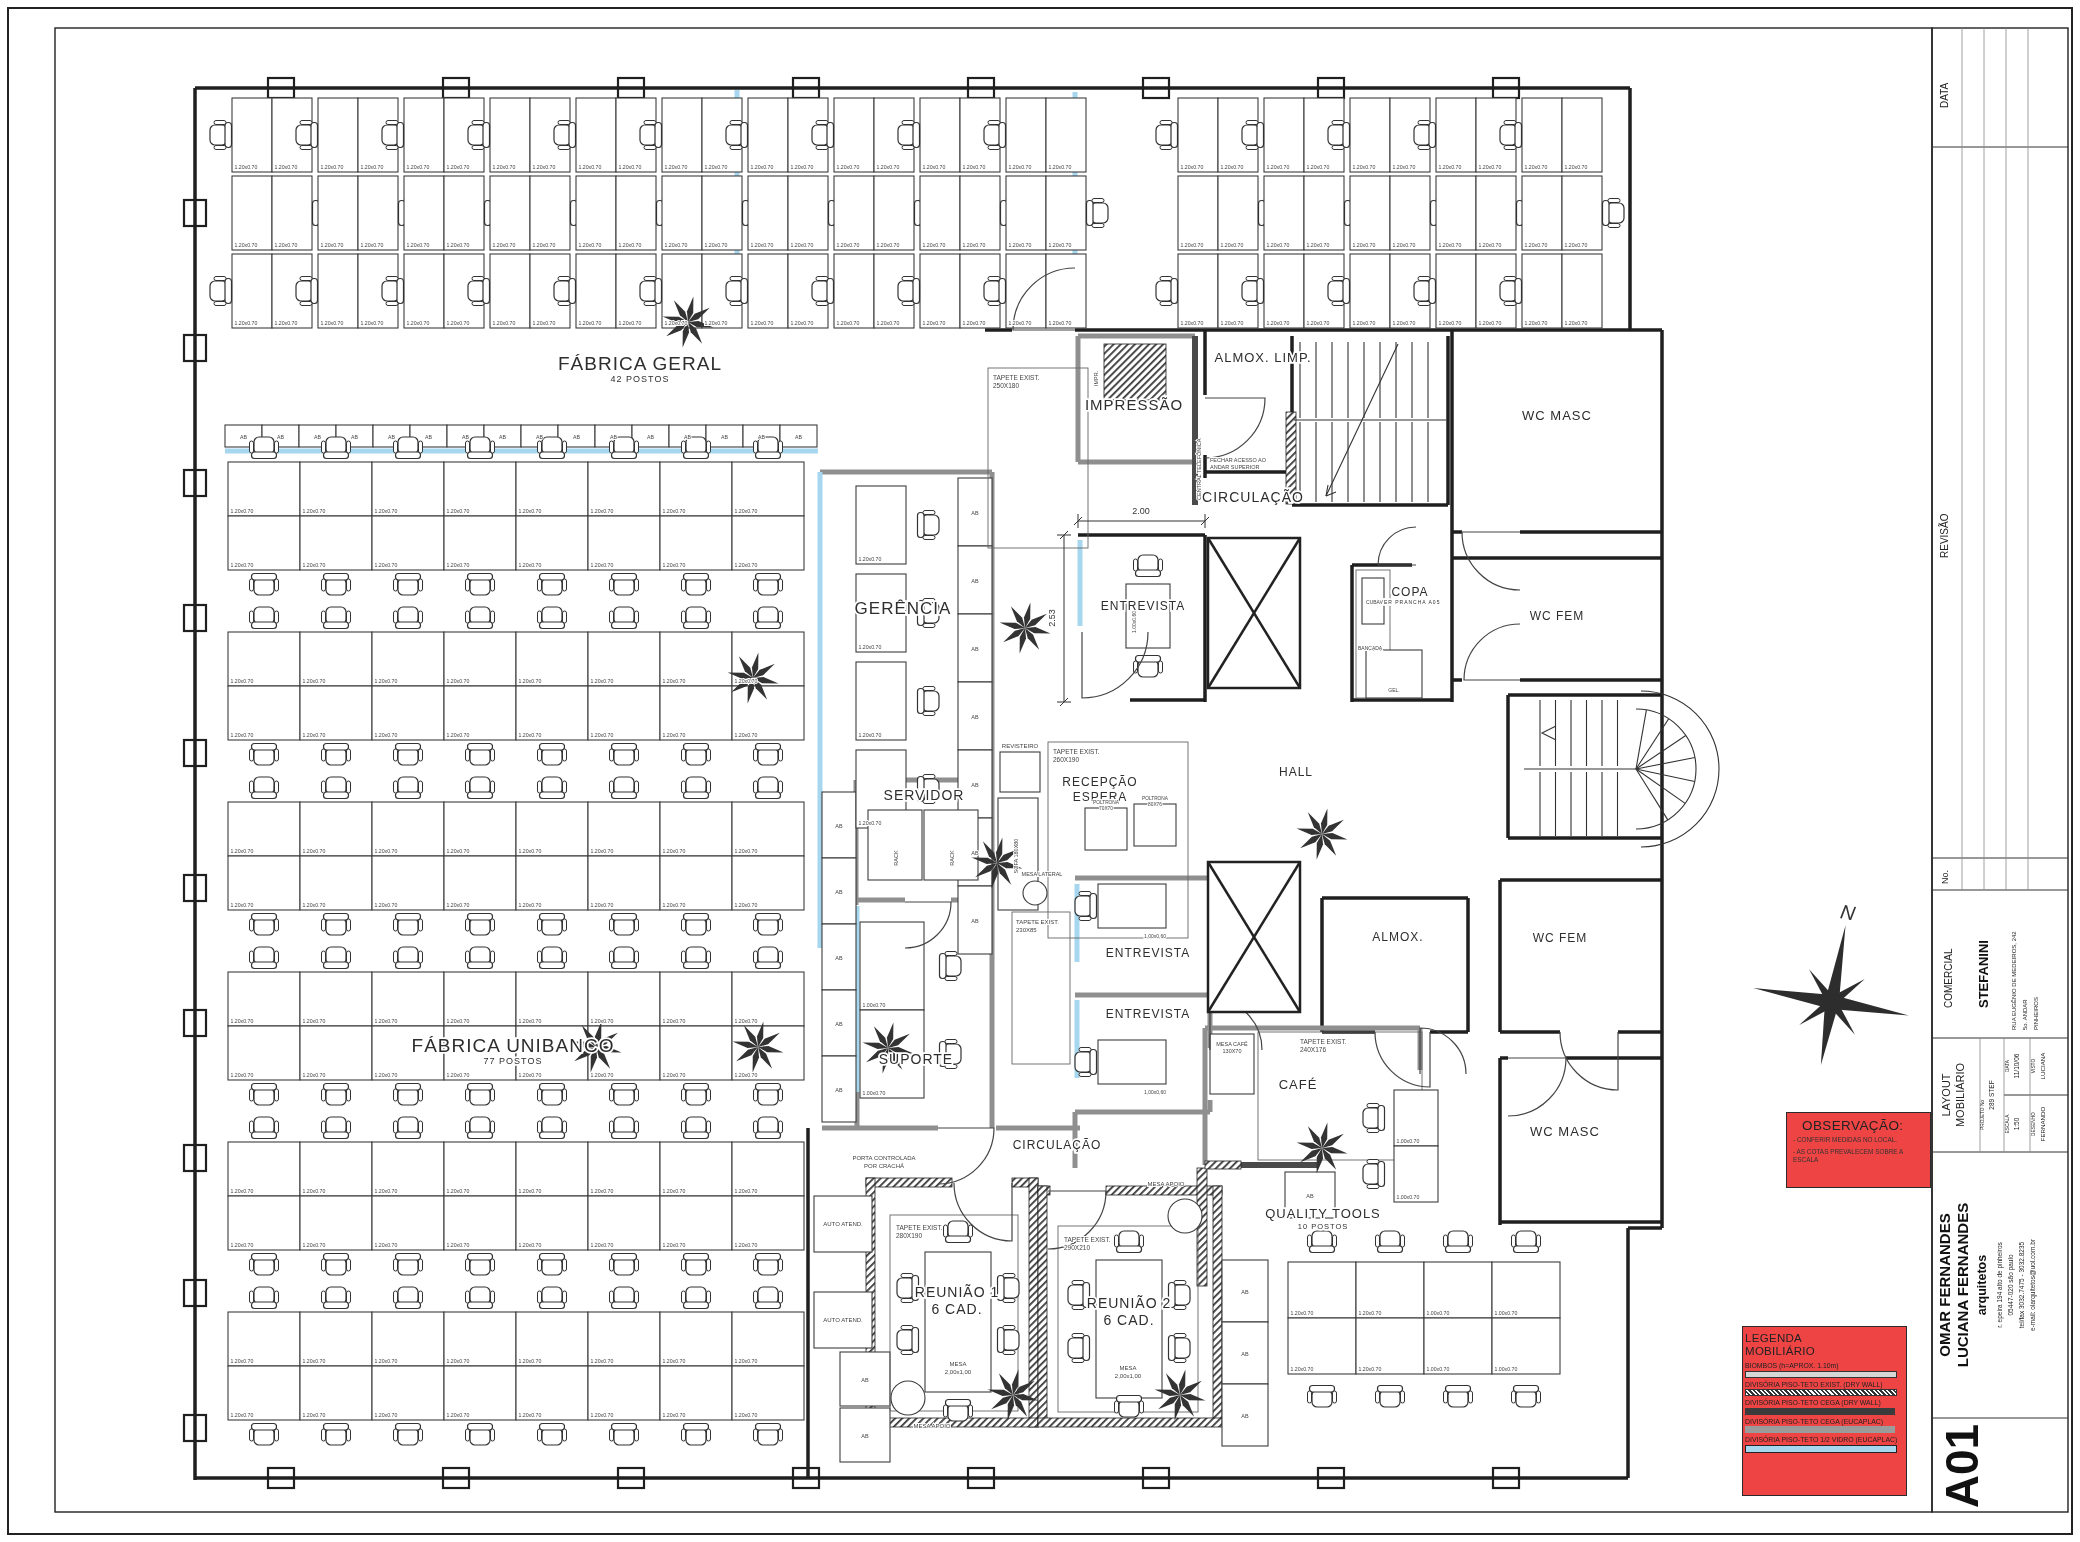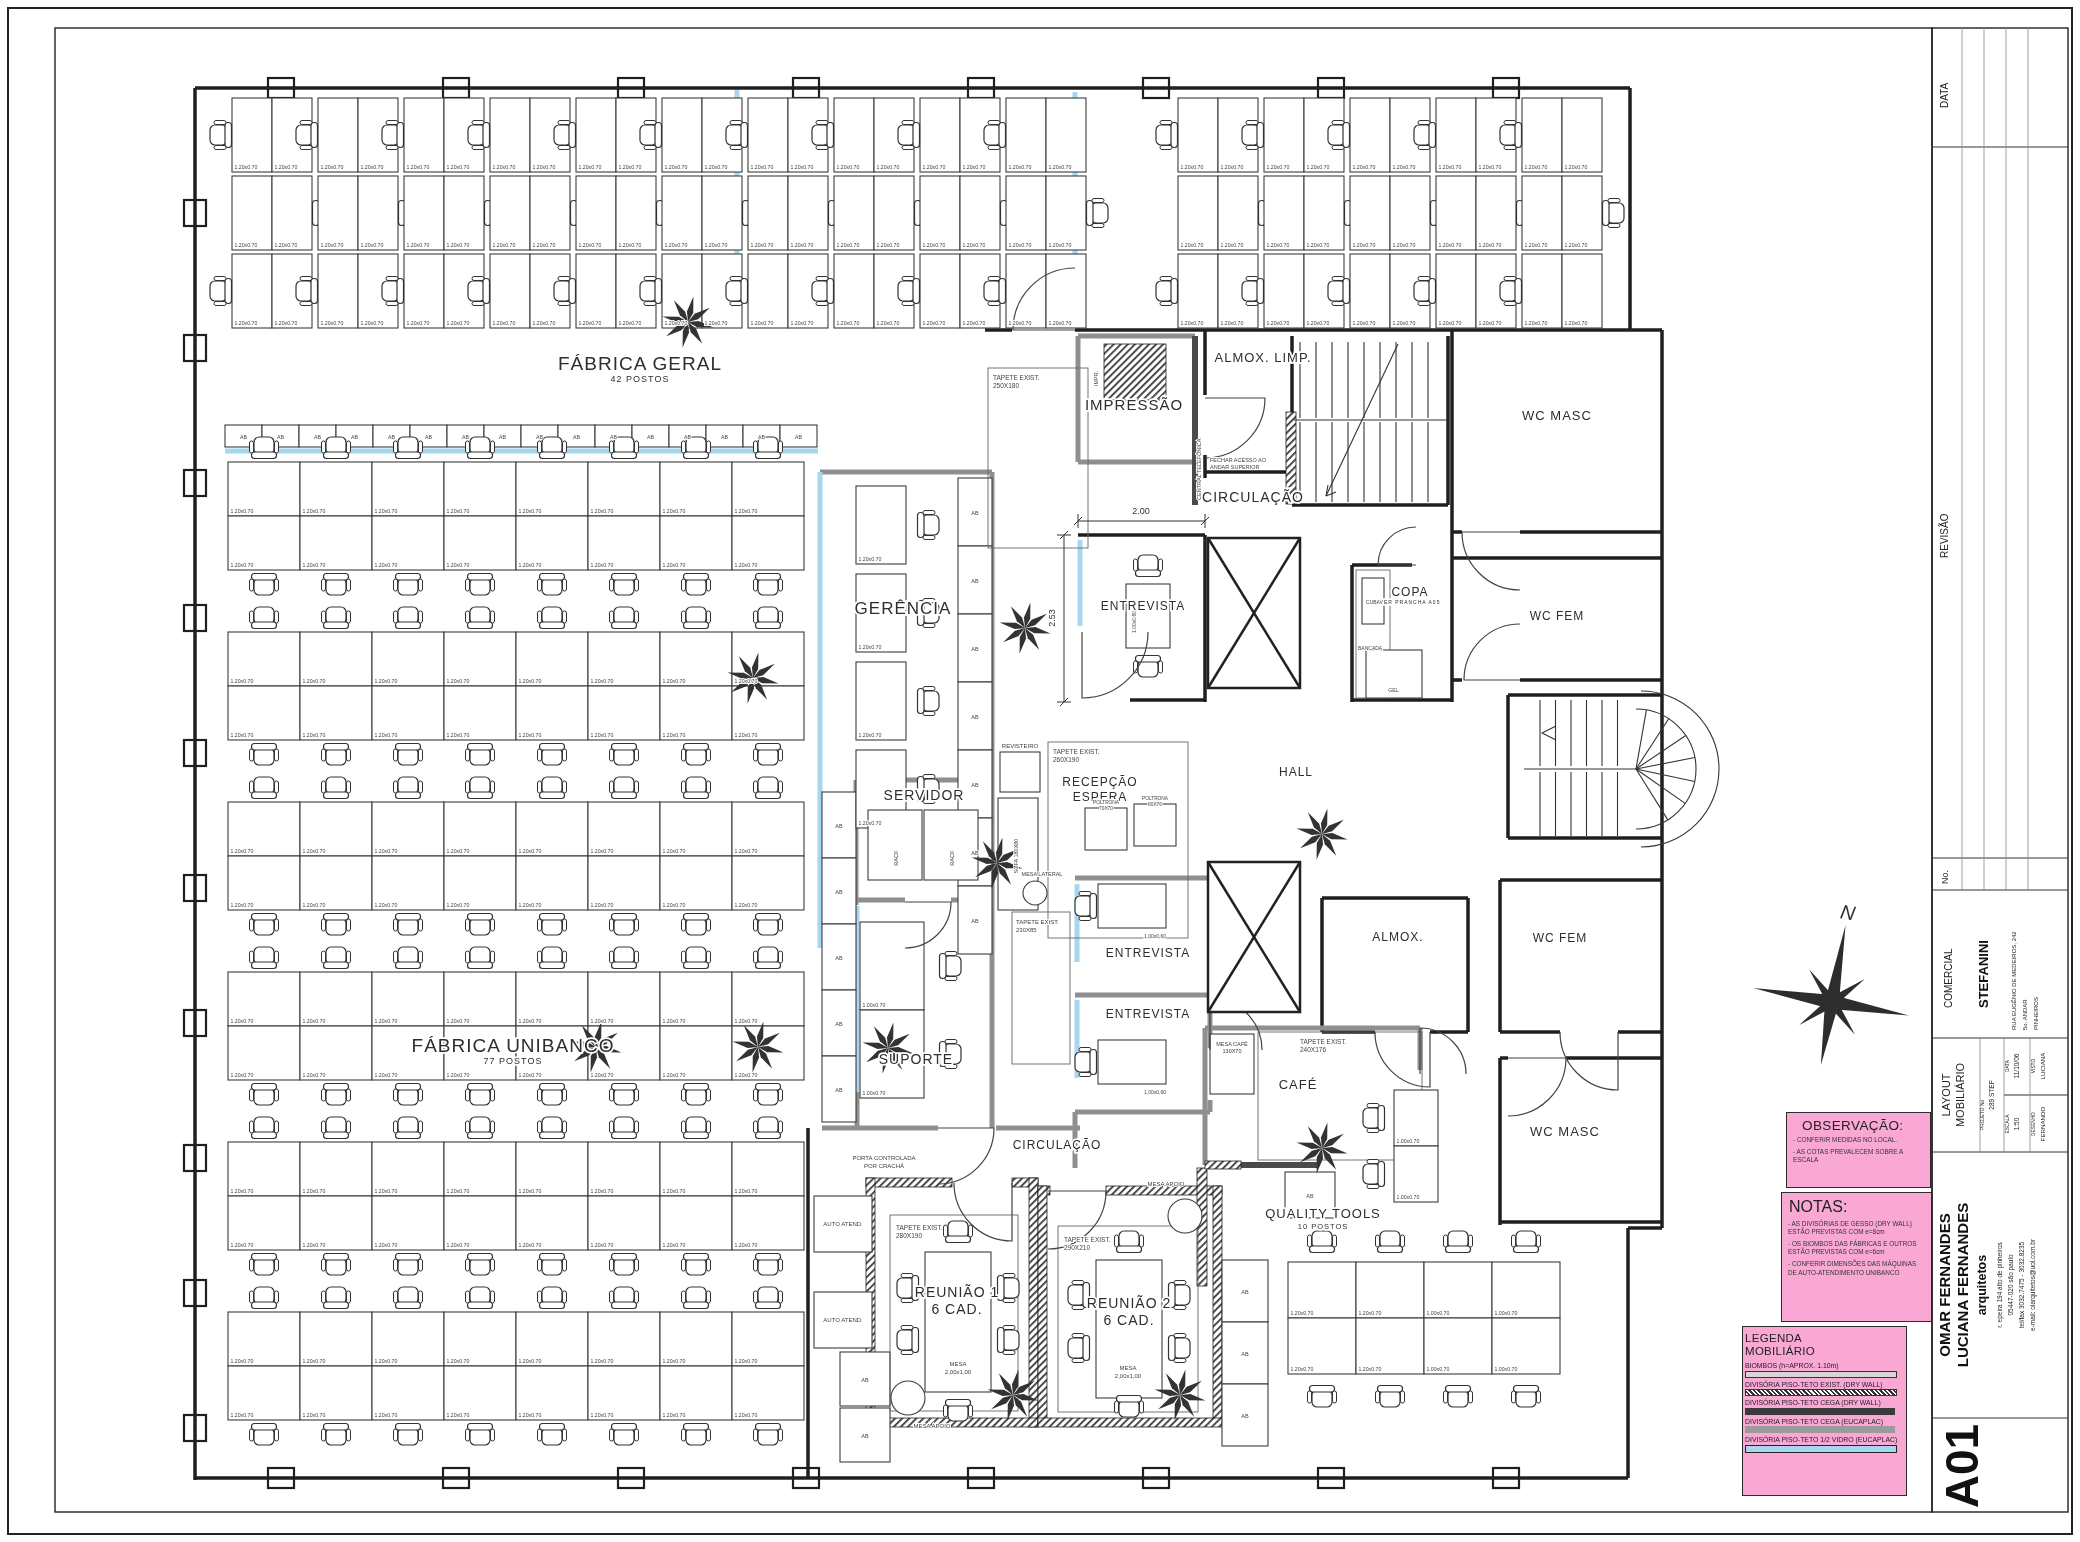--- a/index.html
+++ b/index.html
@@ -20,21 +20,21 @@
   .furn{stroke:#3c3c3c;stroke-width:1.1;fill:#fff}
   .tap{stroke:#666;stroke-width:0.9;fill:none}
   .hat{fill:url(#hatch);stroke:#222;stroke-width:0.8}
   .door{stroke:#444;stroke-width:1.2;fill:none}
   .st{stroke:#333;stroke-width:1.1;fill:none}
   .elv{stroke:#222;stroke-width:2.5;fill:#fff}
   .dml{stroke:#333;stroke-width:1;fill:none}
   .col{fill:#fff;stroke:#1f1f1f;stroke-width:2.2}
   .tl{stroke:#333;stroke-width:1}
   .tlf{stroke:#888;stroke-width:.8}
-  .panel{position:absolute;background:#f9a8d4;border:1.3px solid #2b2b2b;box-sizing:border-box}
+  .panel{position:absolute;background:#ef4444;border:1.3px solid #2b2b2b;box-sizing:border-box}
   #obs-box{left:1786px;top:1112px;width:145px;height:76px;padding:3px 5px}
   #obs-box .pt{font-size:13.5px;margin:2px 0 3px 10px;letter-spacing:.4px}
   #notas-box{left:1781px;top:1192px;width:151px;height:130px;padding:3px 5px}
   #notas-box .pt{font-size:16px;margin:2px 0 4px 2px}
   .ni{font-size:6.4px;line-height:1.3;margin:0 1px 3.5px 1px;color:#333}
   #leg-box{left:1742px;top:1326px;width:165px;height:170px;padding:4px 2px}
   #leg-box .pt{font-size:11.5px;line-height:1.15;margin:1px 0 4px 0;letter-spacing:.3px}
   .leg-label{font-size:6.9px;margin:3px 0 1.5px 0;color:#222;white-space:nowrap}
   .leg-bar{width:150px;margin-bottom:2px}
   .bar-biombo{height:5px;background:#d6d6d6;border:1px solid #333}
@@ -1079,26 +1079,20 @@
         <text x="1978" y="1466" font-size="46" text-anchor="middle" class="tbB" transform="rotate(-90 1978 1466)">A01</text>
       </g>
   </svg>
 
   <div class="panel" id="obs-box">
     <div class="pt">OBSERVAÇÃO:</div>
     <div class="ni">- CONFERIR MEDIDAS NO LOCAL.</div>
     <div class="ni">- AS COTAS PREVALECEM SOBRE A ESCALA</div>
   </div>
 
-  <div class="panel" id="notas-box">
-    <div class="pt">NOTAS:</div>
-    <div class="ni">- AS DIVISÓRIAS DE GESSO (DRY WALL) ESTÃO PREVISTAS COM e=8cm</div>
-    <div class="ni">- OS BIOMBOS DAS FÁBRICAS E OUTROS ESTÃO PREVISTAS COM e=6cm</div>
-    <div class="ni">- CONFERIR DIMENSÕES DAS MÁQUINAS DE AUTO-ATENDIMENTO UNIBANCO</div>
-  </div>
 
   <div class="panel" id="leg-box">
     <div class="pt">
       <span>LEGENDA</span><br>
       <span>MOBILIÁRIO</span>
     </div>
     <div class="leg-label">BIOMBOS  (h=APROX. 1.10m)</div>
     <div class="leg-bar bar-biombo"></div>
     <div class="leg-label">DIVISÓRIA PISO-TETO EXIST. (DRY WALL)</div>
     <div class="leg-bar bar-hatchy"></div>

